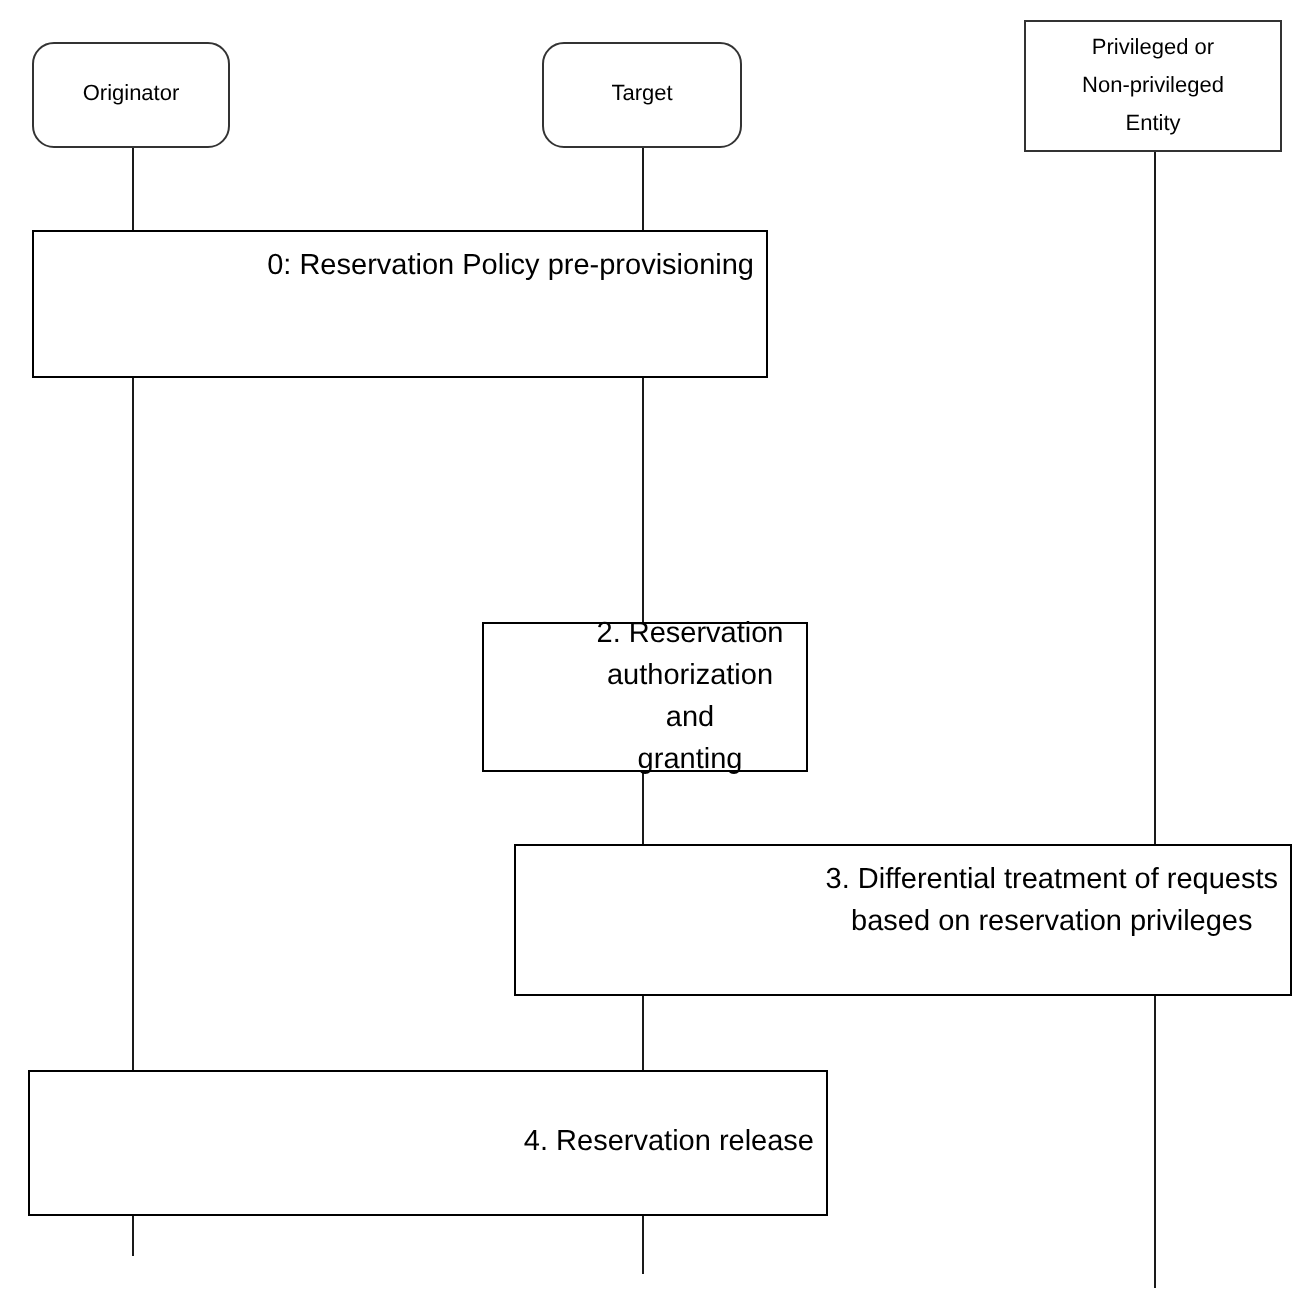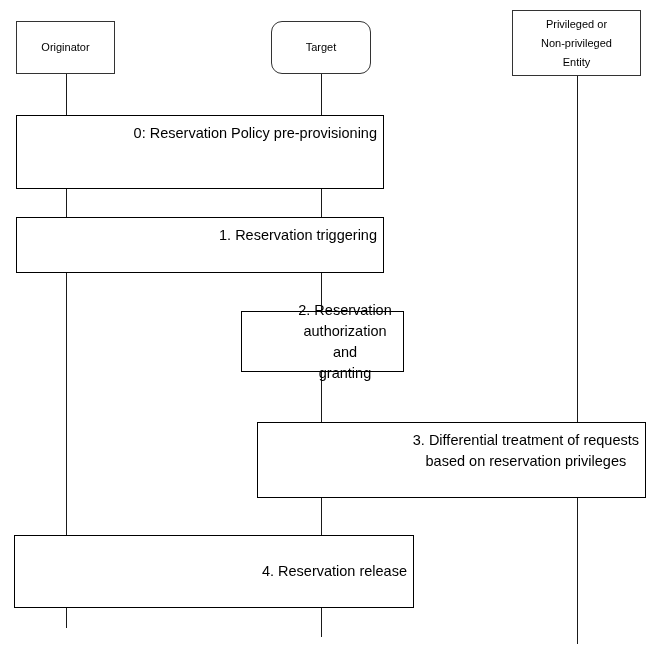--- a/index.html
+++ b/index.html
@@ -75,40 +75,37 @@
 <div id="diagram">
 
   <div class="lifeline" style="left:66px; top:74px; height:554px;"></div>
   <div class="lifeline" style="left:321px; top:74px; height:563px;"></div>
   <div class="lifeline" style="left:577px; top:76px; height:568px;"></div>
 
   <div class="step-box align-top" style="left:16px; top:115px; width:368px; height:74px;">
     <span class="slabel">0: Reservation Policy pre-provisioning</span>
   </div>
 
-  <div class="step-box align-top" style="left:16px; top:217px; width:368px; height:56px;">
-    <span class="slabel">1. Reservation triggering</span>
-  </div>
 
-  <div class="step-box align-center" style="left:241px; top:311px; width:163px; height:61px;padding-left:45px;">
+  <div class="step-box align-center" style="left:241px; top:311px; width:163px; height:75px;padding-left:45px;">
     <span class="slabel">2. Reservation
 authorization and
 granting</span>
   </div>
 
   <div class="step-box align-top" style="left:257px; top:422px; width:389px; height:76px;">
     <span class="slabel">3. Differential treatment of requests
 based on reservation privileges</span>
   </div>
 
   <div class="step-box align-center" style="left:14px; top:535px; width:400px; height:73px;padding-left:28px;">
     <span class="slabel">4. Reservation release</span>
   </div>
 
-  <div class="participant" style="left:16px; top:21px; width:99px; height:53px;">
+  <div class="participant" style="left:16px; top:21px; width:99px; height:53px;border-radius:11px;">
     <span class="plabel">Originator</span>
   </div>
 
   <div class="participant" style="left:271px; top:21px; width:100px; height:53px;border-radius:11px;">
     <span class="plabel">Target</span>
   </div>
 
   <div class="participant" style="left:512px; top:10px; width:129px; height:66px;">
     <span class="plabel">Privileged or
 Non-privileged

